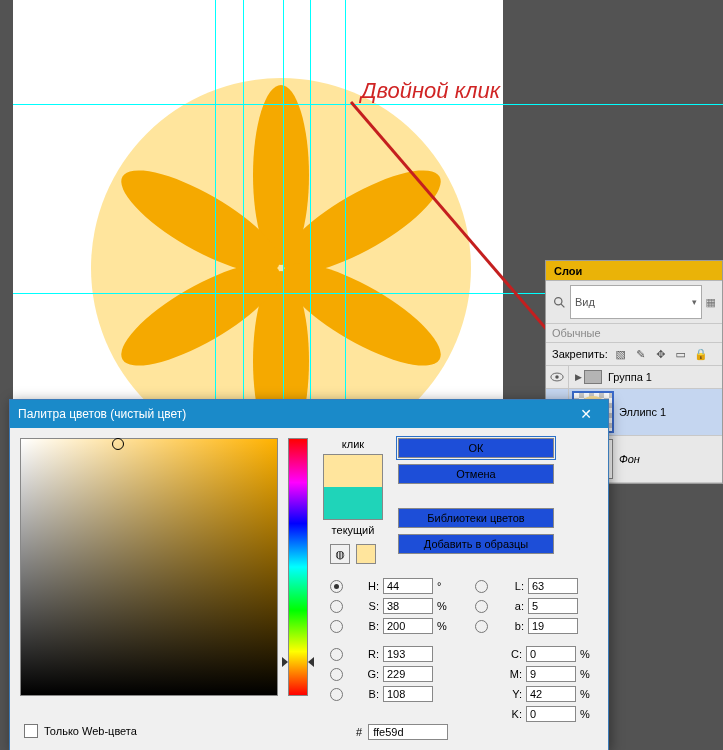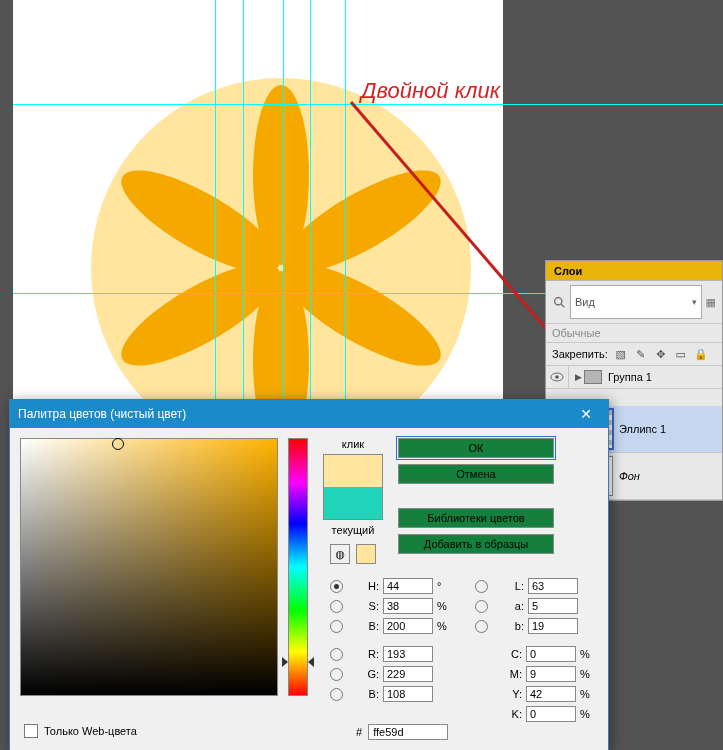--- a/index.html
+++ b/index.html
@@ -69,21 +69,21 @@
     padding:4px 6px;
     border-bottom:1px solid #c8c8c8;
   }
   .lock-row .ico { width:14px; height:14px; display:flex; align-items:center; justify-content:center; color:#555; font-size:11px;}
   .layer-list { background:#e8e8e8; }
   .layer-row {
     display:flex; align-items:center;
     border-bottom:1px solid #c8c8c8;
     min-height:44px;
   }
-  .layer-row.selected { background:#c5d6f0;margin-top:17px; }
+  .layer-row.selected { background:#c5d6f0; }
   .layer-vis {
     width:22px; display:flex; align-items:center; justify-content:center;
     align-self:stretch;
     border-right:1px solid #c8c8c8;
   }
   .eye { width:14px; height:10px; }
   .layer-thumb {
     width:38px; height:38px; margin:3px 4px;
     background:#fff; border:1px solid #888;
     position:relative;
@@ -156,21 +156,21 @@
   }
   .sw-new { flex:1; background:#ffe59d; }
   .sw-cur { flex:1; background:#1fd4b9; }
   .extra-s { display:flex; gap:6px; margin-top:4px;}
   .extra-s .b { width:18px; height:18px; border:1px solid #888;}
   .buttons-col {
     display:flex; flex-direction:column; gap:6px;
     width:156px;
   }
   .btn {
-    border:1px solid #888; background:#15803d;
+    border:1px solid #888; background:#1d4ed8;
     text-align:center; padding:3px 1px; font-size:11px;
   }
   .btn.primary { outline:1px solid #2a70c9; outline-offset:1px;}
 
   .fields {
     position:absolute;
     left:320px; top:178px;
     display:flex; gap:24px;
     font-size:11px;
   }

